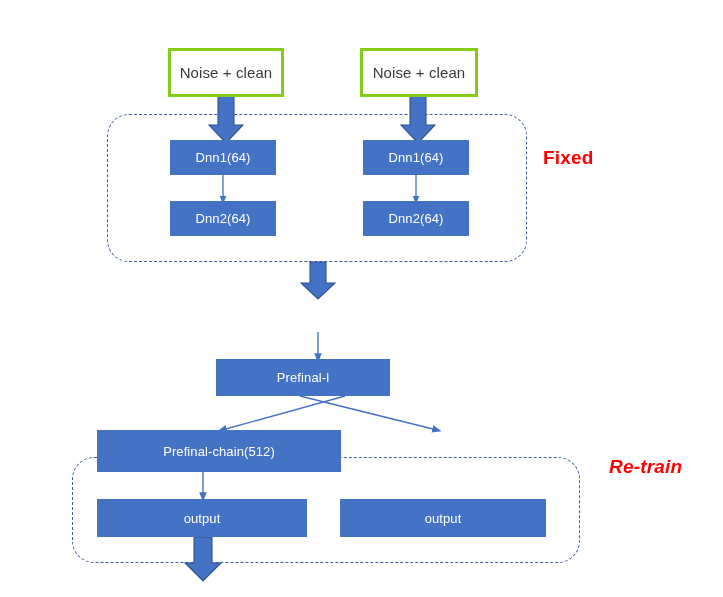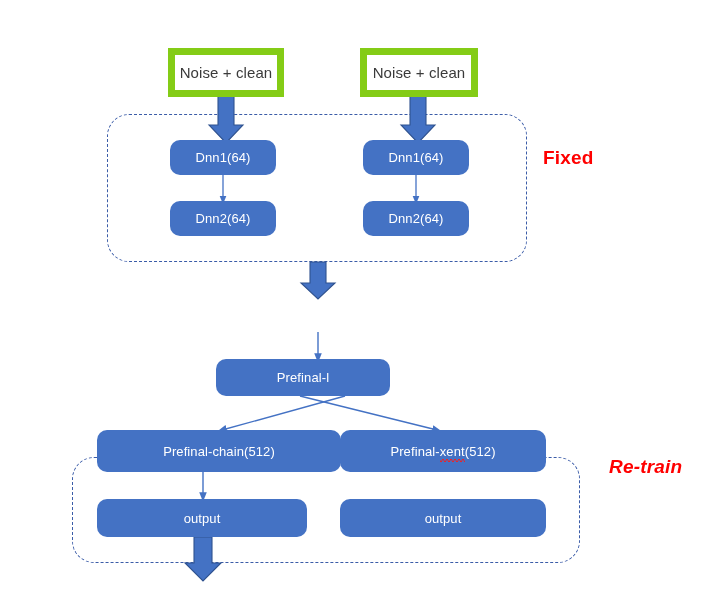--- a/index.html
+++ b/index.html
@@ -30,34 +30,34 @@
     border: 1.6px dashed #3B5CA8;
     border-radius: 22px;
     box-sizing: border-box;
     background: transparent;
   }
   
   .plain-box {
     position: absolute;
     box-sizing: border-box;
     background: #ffffff;
-    border: 7px solid #84cc16;
+    border: 3px solid #84cc16;
     display: flex;
     align-items: center;
     justify-content: center;
     color: #3a3a3a;
     font-size: 15px;
     letter-spacing: 0.1px;
   }
   
   .blue-box {
     position: absolute;
     box-sizing: border-box;
     background: #4472C4;
-    border-radius: 10px;
+    border-radius: 0;
     display: flex;
     align-items: center;
     justify-content: center;
     color: #ffffff;
     font-size: 13px;
     letter-spacing: 0.1px;
     text-align: left;
     padding: 0 8px;
   }
   .blue-box.wide-label { font-size: 13px; }
@@ -166,25 +166,20 @@
   <div class="blue-box" style="left:216px; top:359px; width:174px; height:37px;">
     <span>Prefinal-l</span>
   </div>
 
   <div class="blue-box wide-label" style="left:97px; top:430px; width:244px; height:42px;">
     <span>
       <span>Prefinal-</span><span>chain</span><span>(512)</span>
     </span>
   </div>
 
-  <div class="blue-box wide-label" style="left:340px; top:430px; width:206px; height:42px;">
-    <span>
-      <span>Prefinal-</span><span class="squiggle">xent</span><span>(512)</span>
-    </span>
-  </div>
 
   <div class="blue-box" style="left:97px; top:499px; width:210px; height:38px;">
     <span>output</span>
   </div>
 
   <div class="blue-box" style="left:340px; top:499px; width:206px; height:38px;">
     <span>output</span>
   </div>
 
   <div class="red-label" style="left:609px; top:456px;font-style:italic;">Re-train</div>

